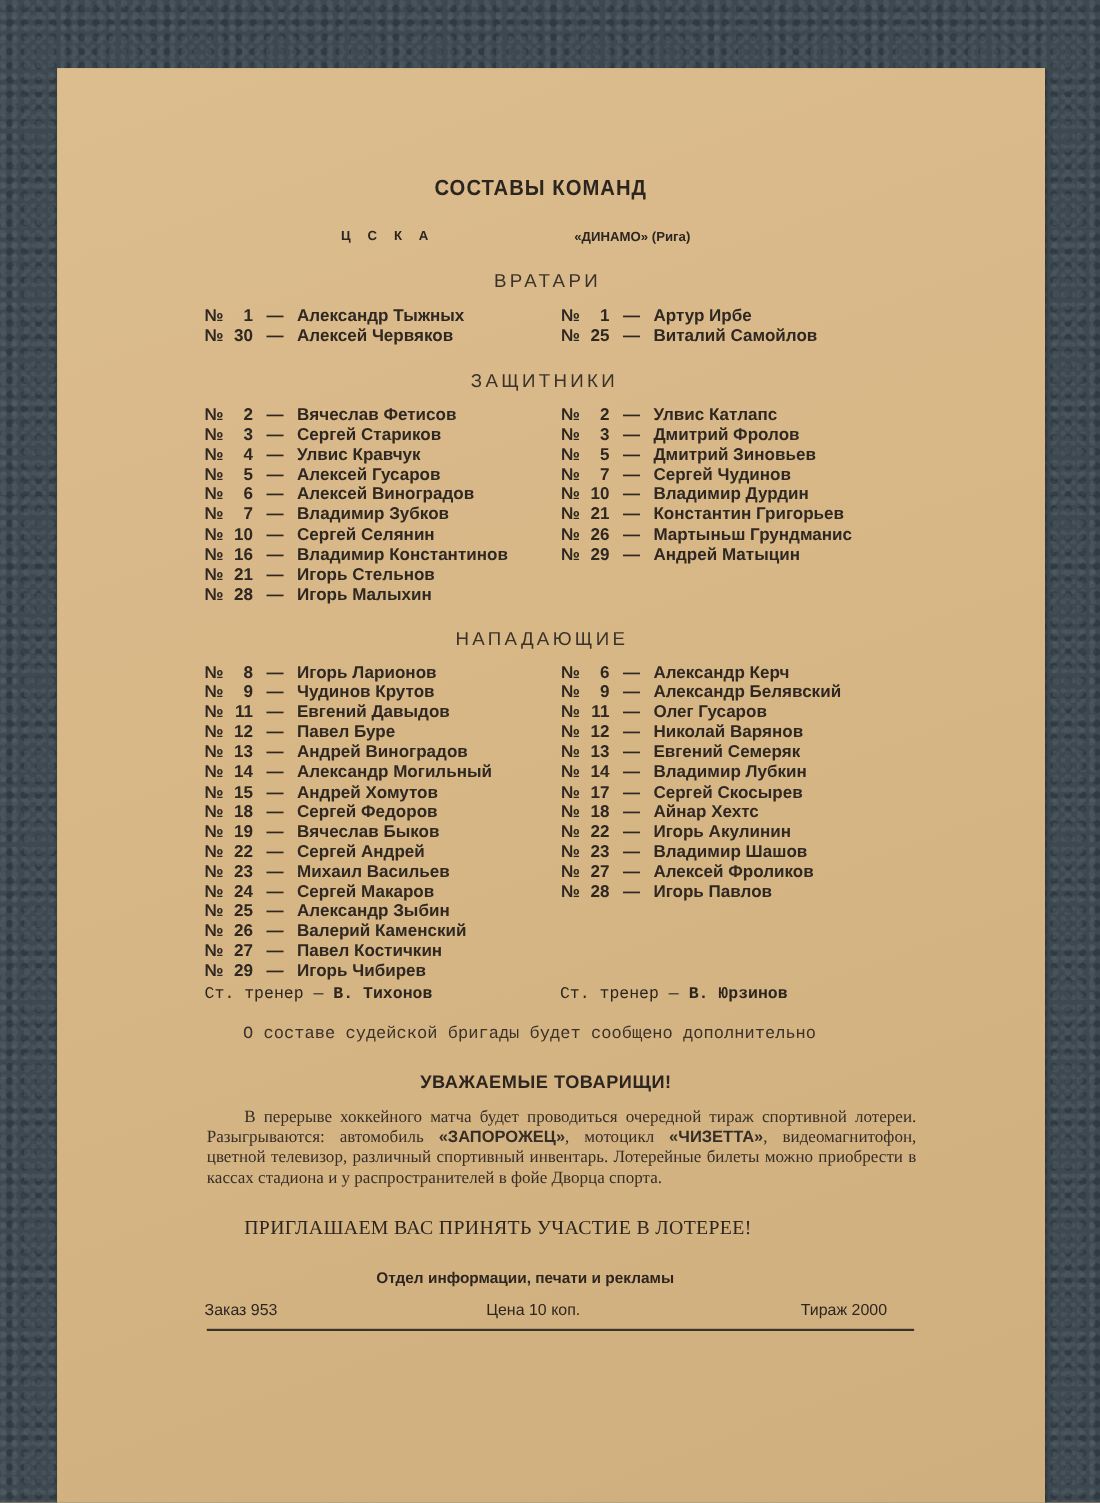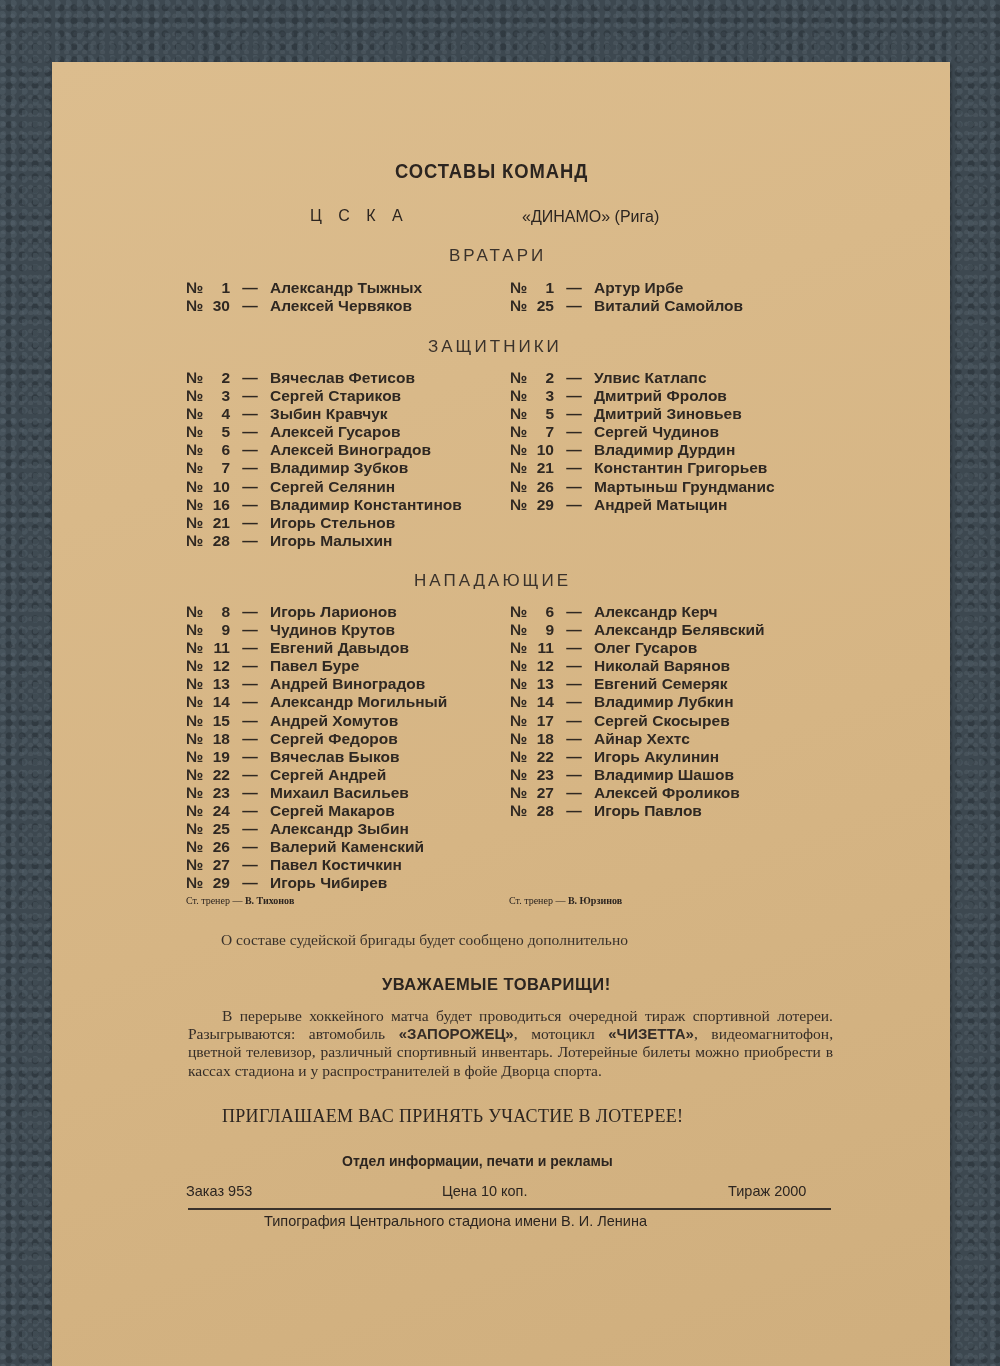--- a/index.html
+++ b/index.html
@@ -16,29 +16,29 @@
   .paper {
     position:absolute; left:40px; top:62px; width:898px; height:1360px;
     background:#d9b989;
     background-image: linear-gradient(160deg, #dcbd8e 0%, #d6b584 55%, #cfae7d 100%);
     box-shadow: 1px 2px 3px rgba(0,0,0,0.45);
     color:#2c2520;
     margin-left:12px;
   }
   .abs { position:absolute; white-space:nowrap; }
   .title { font-family:"Liberation Sans", sans-serif; font-weight:bold; font-size:20px; letter-spacing:1px; transform:scaleX(0.92); transform-origin:left; }
-  .team { font-family:"Liberation Sans", sans-serif; font-weight:normal; font-size:16px; }
+  .team { font-family:"Liberation Sans", sans-serif; font-weight:bold; font-size:12px; }
   .team-sp { letter-spacing:6px; }
   .sect { font-family:"Liberation Sans", sans-serif; font-size:17px; letter-spacing:3px; color:#3a322b; }
   .list { position:absolute; font-family:"Liberation Sans", sans-serif; font-weight:bold; font-size:15.5px; color:#2f2822; }
   .row { height:18.1px; line-height:18px; white-space:nowrap; display:flex; }
   .row .no { width:22px; display:inline-block; }
   .row .num { width:22px; display:inline-block; text-align:right; }
   .row .dash { width:40px; display:inline-block; text-align:center; }
-  .coach { font-family:Liberation Serif, serif; font-size:10px; }
+  .coach { font-family:Liberation Mono, monospace; font-size:15px; }
   .coach b { font-weight:bold; }
   .note { font-family:"Liberation Serif", serif; font-size:15.5px; color:#3a322b; }
   .h2 { font-family:"Liberation Sans", sans-serif; font-weight:bold; font-size:16.5px; letter-spacing:0.5px; }
   .para { position:absolute; left:136px; width:645px; font-family:"Liberation Serif", serif; font-size:15.5px; line-height:18.2px; text-align:justify; color:#352d27; }
   .para b { font-family:"Liberation Sans", sans-serif; font-weight:bold; font-size:15px; }
   .invite { font-family:"Liberation Serif", serif; font-size:18px; letter-spacing:0.3px; }
   .small { font-family:"Liberation Sans", sans-serif; font-size:14.5px; }
   .dept { font-family:"Liberation Sans", sans-serif; font-weight:bold; font-size:14px;text-align:right; }
   .rule { position:absolute; left:136px; width:643px; top:1146px; height:0; border-top:2px solid #3a322b; }
 </style>
@@ -96,21 +96,21 @@
       <div class="row">
         <span class="no">№</span>
         <span class="num">3</span>
         <span class="dash">—</span>
         <span class="name">Сергей Стариков</span>
       </div>
       <div class="row">
         <span class="no">№</span>
         <span class="num">4</span>
         <span class="dash">—</span>
-        <span class="name">Зыбин Кравчук</span>
+        <span class="name">Улвис Кравчук</span>
       </div>
       <div class="row">
         <span class="no">№</span>
         <span class="num">5</span>
         <span class="dash">—</span>
         <span class="name">Алексей Гусаров</span>
       </div>
       <div class="row">
         <span class="no">№</span>
         <span class="num">6</span>
@@ -375,30 +375,29 @@
 
   <div class="abs coach" style="left:134px; top:833px;">
     <span>Ст. тренер —</span>
     <b>В. Тихонов</b>
   </div>
   <div class="abs coach" style="left:457px; top:833px;">
     <span>Ст. тренер —</span>
     <b>В. Юрзинов</b>
   </div>
 
-  <div class="abs note" style="left:169px; top:869px;">О составе судейской бригады будет сообщено дополнительно</div>
+  <div class="abs note" style="left:169px; top:869px;font-family:Liberation Mono, monospace;">О составе судейской бригады будет сообщено дополнительно</div>
 
   <div class="abs h2" style="left:330px; top:913px;">УВАЖАЕМЫЕ ТОВАРИЩИ!</div>
 
   <div class="para" style="top:945px; text-indent:34px;"><span>В перерыве хоккейного матча будет проводиться очередной тираж спортивной лотереи. Разыгрываются: автомобиль </span><b>«ЗАПОРОЖЕЦ»</b><span>, мотоцикл </span><b>«ЧИЗЕТТА»</b><span>, видеомагнитофон, цветной телевизор, различный спортивный инвентарь. Лотерейные билеты можно приобрести в кассах стадиона и у распространителей в фойе Дворца спорта.</span></div>
 
   <div class="abs invite" style="left:170px; top:1044px;">ПРИГЛАШАЕМ ВАС ПРИНЯТЬ УЧАСТИЕ В ЛОТЕРЕЕ!</div>
 
   <div class="abs dept" style="left:290px; top:1091px;">Отдел информации, печати и рекламы</div>
 
   <div class="abs small" style="left:134px; top:1121px;">Заказ 953</div>
   <div class="abs small" style="left:390px; top:1121px;">Цена 10 коп.</div>
   <div class="abs small" style="left:676px; top:1121px;">Тираж 2000</div>
 
   <div class="rule"></div>
 
-  <div class="abs small" style="left:212px; top:1151px;">Типография Центрального стадиона имени В. И. Ленина</div>
 </div>
 
 </body></html>

